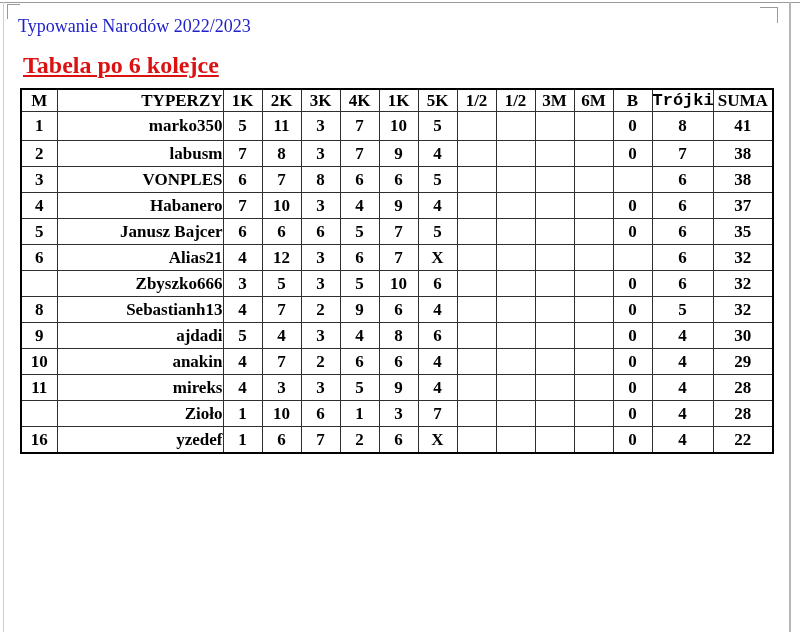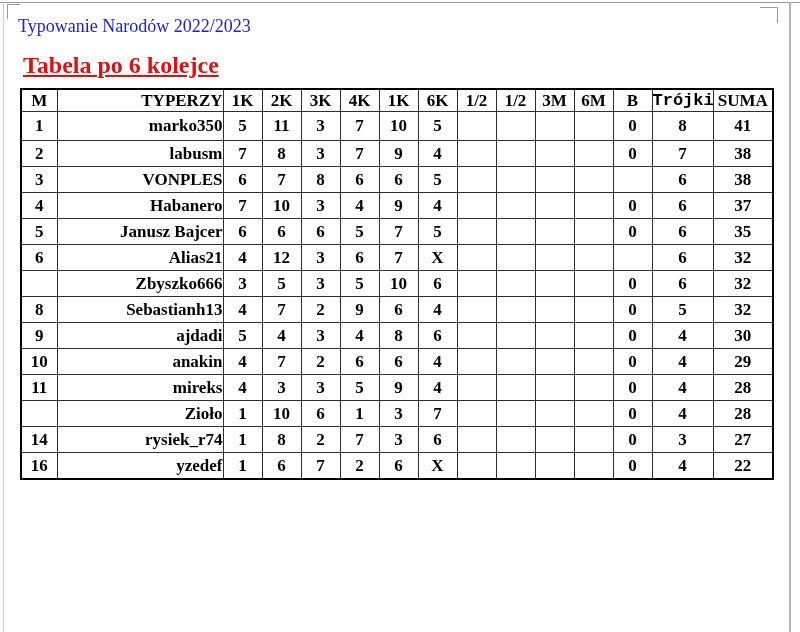--- a/index.html
+++ b/index.html
@@ -91,21 +91,21 @@
     </colgroup>
   <thead>
     <tr>
         <th>M</th>
         <th class="th-name">TYPERZY</th>
         <th>1K</th>
         <th>2K</th>
         <th>3K</th>
         <th>4K</th>
         <th>1K</th>
-        <th>6K</th>
+        <th>5K</th>
         <th>1/2</th>
         <th>1/2</th>
         <th>3M</th>
         <th>6M</th>
         <th class="h-red">B</th>
         <th class="h-green">Trójki</th>
         <th class="h-blue">SUMA</th>
       </tr>
   </thead>
   <tbody>
@@ -307,37 +307,20 @@
         <td class="c-orange">7</td>
         <td></td>
         <td></td>
         <td></td>
         <td></td>
         <td class="c-red">0</td>
         <td class="c-green">4</td>
         <td>28</td>
       </tr>
       <tr>
-        <td>14</td>
-        <td class="cell-name">rysiek_r74</td>
-        <td>1</td>
-        <td>8</td>
-        <td>2</td>
-        <td>7</td>
-        <td>3</td>
-        <td>6</td>
-        <td></td>
-        <td></td>
-        <td></td>
-        <td></td>
-        <td class="c-red">0</td>
-        <td class="c-green">3</td>
-        <td>27</td>
-      </tr>
-      <tr>
         <td>16</td>
         <td class="cell-name">yzedef</td>
         <td>1</td>
         <td>6</td>
         <td>7</td>
         <td>2</td>
         <td>6</td>
         <td>X</td>
         <td></td>
         <td></td>

